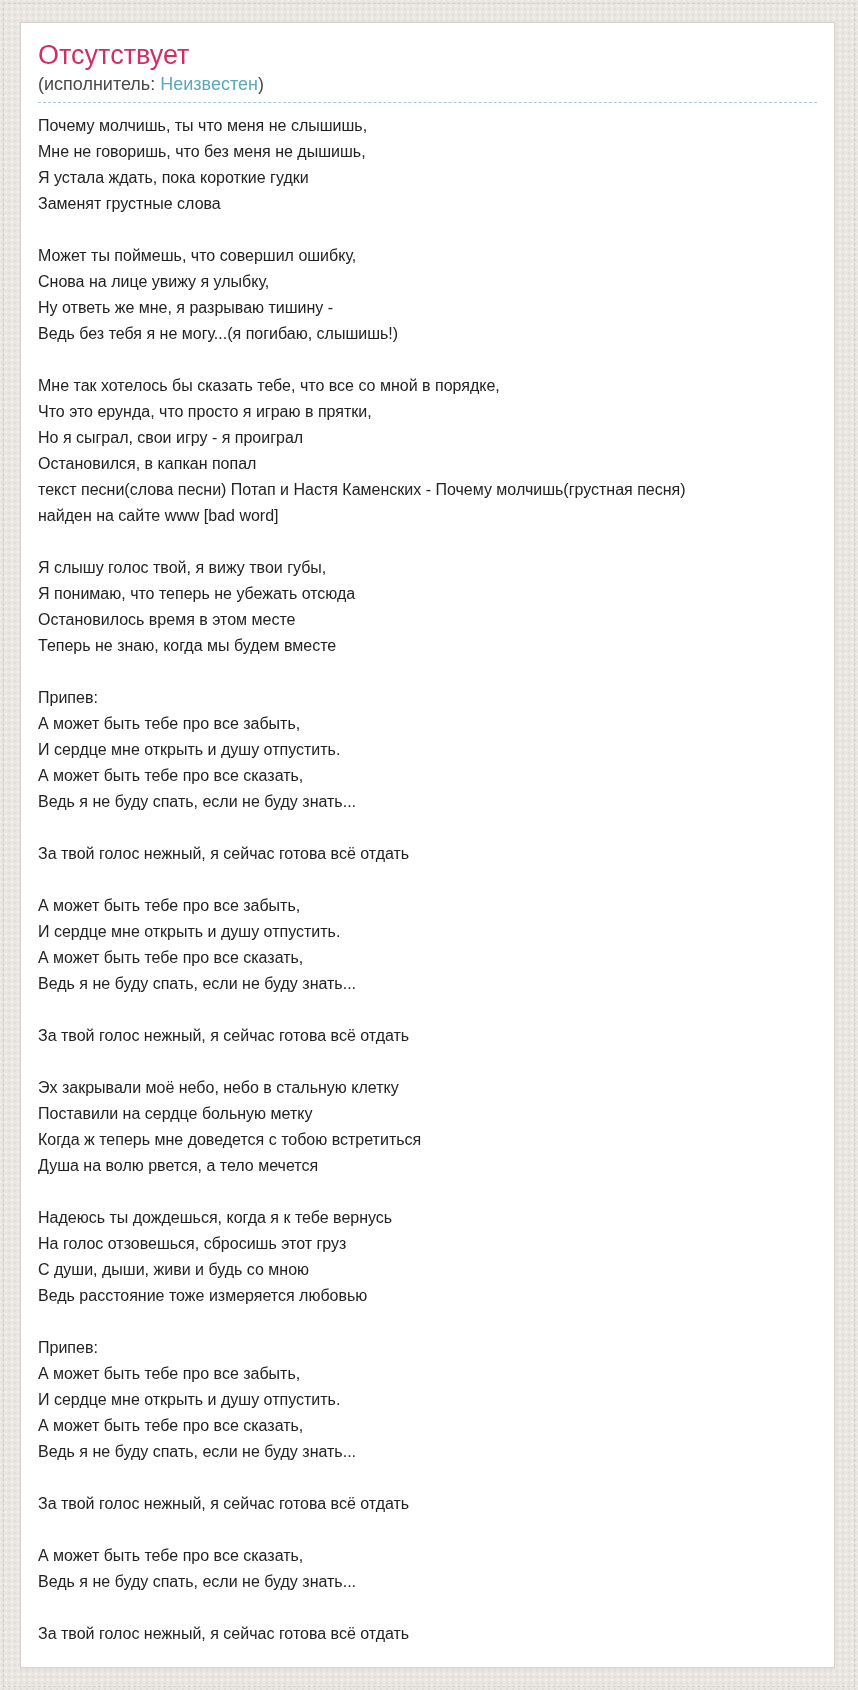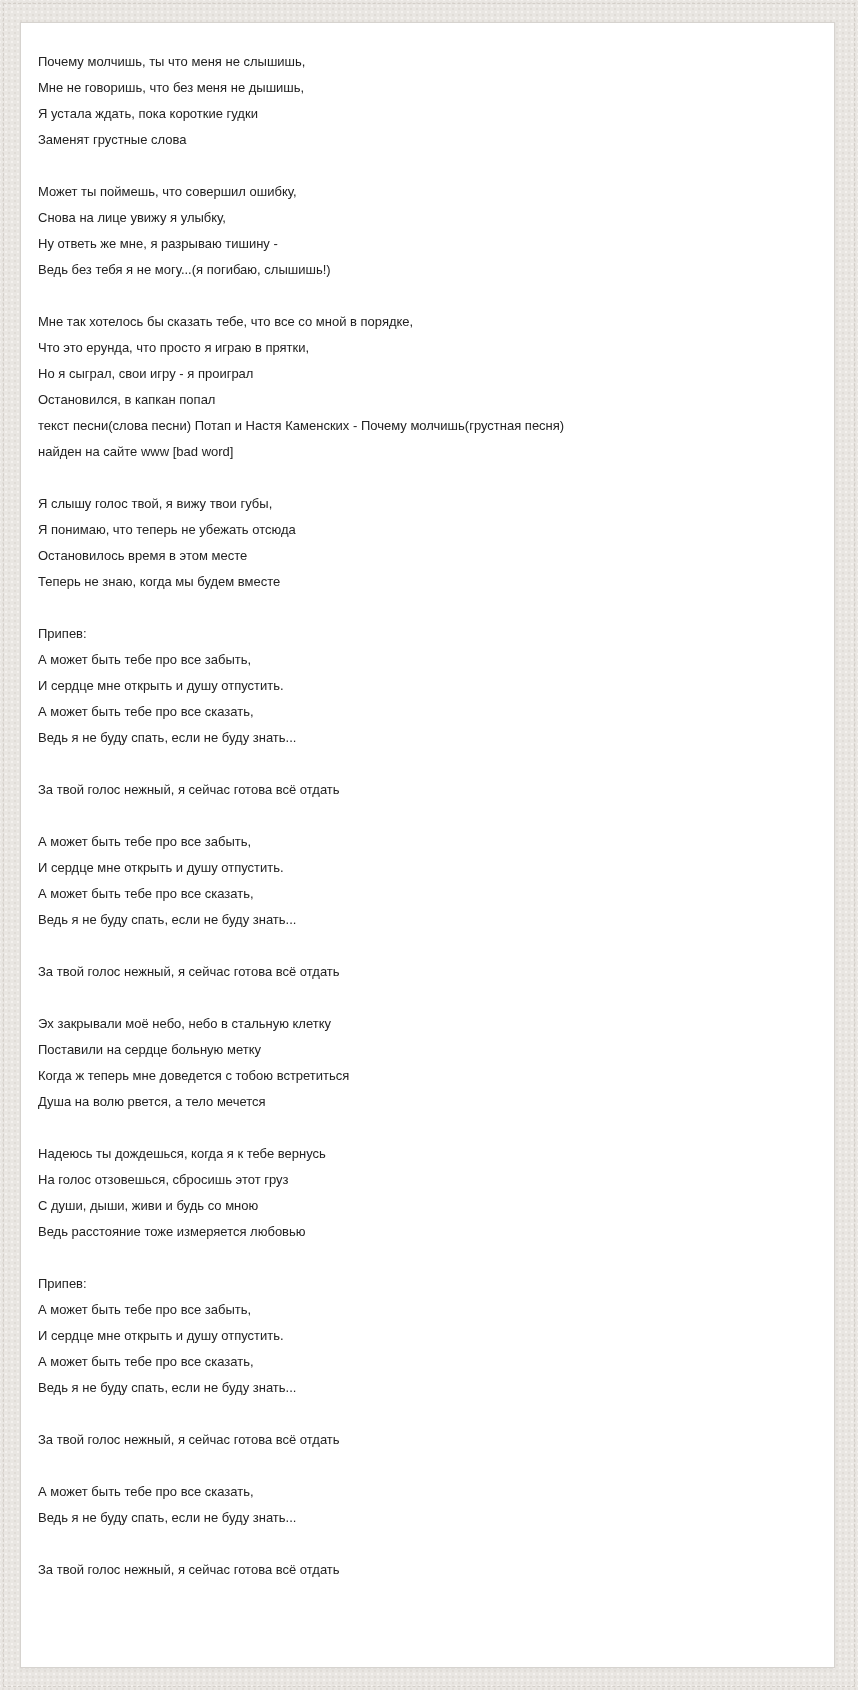--- a/index.html
+++ b/index.html
@@ -55,32 +55,36 @@
     line-height: 22px;
     color: #4a4a4a;
   }
   .artist-link {
     color: #58aab8;
     text-decoration: none;
     cursor: pointer;
   }
   .lyrics {
     margin: 10px 0 0 17px;
-    font-size: 13px;
+    font-size: 16px;
     line-height: 26px;
     color: #222222;
     white-space: pre; 
   }
 </style>
 </head>
 <body>
 
 <div class="page-frame"></div>
 
 <div class="panel">
+  <div class="header">
+    <h1 class="page-title">Отсутствует</h1>
+    <div class="subtitle"><span>(исполнитель: </span><a class="artist-link">Неизвестен</a><span>)</span></div>
+  </div>
 
   <div class="lyrics">Почему молчишь, ты что меня не слышишь,
 Мне не говоришь, что без меня не дышишь,
 Я устала ждать, пока короткие гудки
 Заменят грустные слова
 
 Может ты поймешь, что совершил ошибку,
 Снова на лице увижу я улыбку,
 Ну ответь же мне, я разрываю тишину -
 Ведь без тебя я не могу...(я погибаю, слышишь!)

